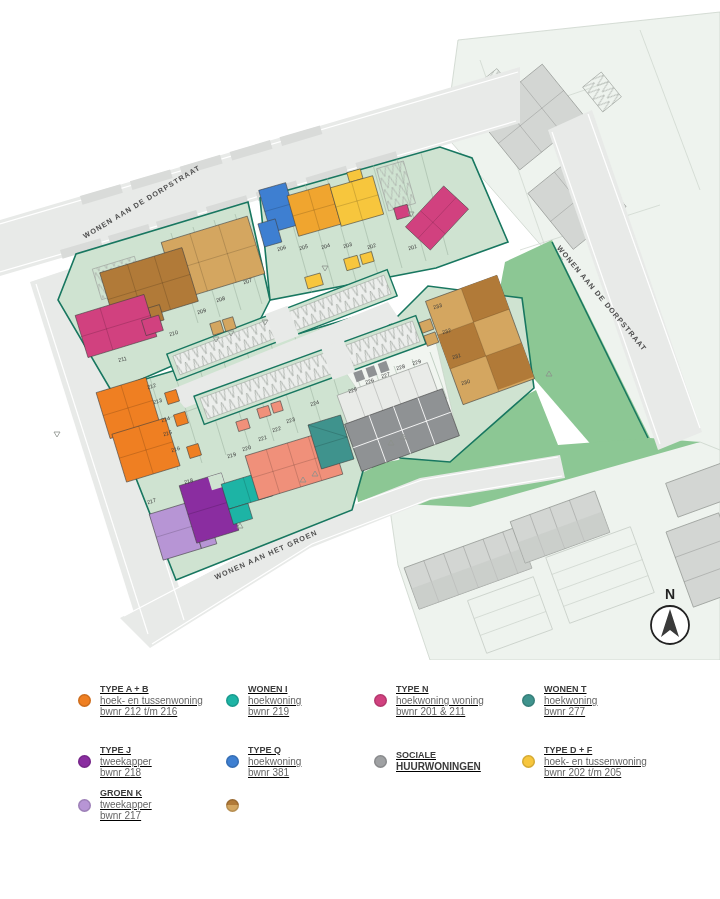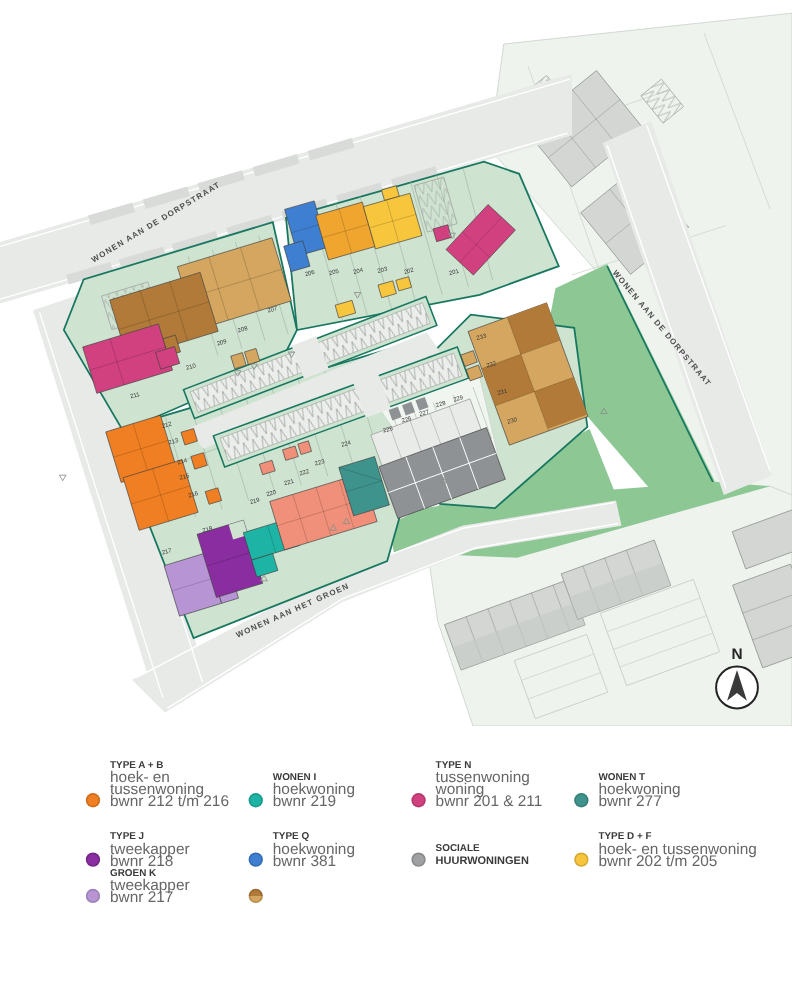--- a/index.html
+++ b/index.html
@@ -16,26 +16,26 @@
   .bld{stroke:#3f3f3f;stroke-width:.55;}
   .inln{stroke:rgba(0,0,0,.28);stroke-width:.5;fill:none;}
   .wln{stroke:#ffffff;stroke-width:1.2;fill:none;}
   .plotnum{font-size:5.4px;fill:#3a3a3a;text-anchor:middle;}
   .street{font-size:7.3px;font-weight:bold;fill:#4f4f4f;letter-spacing:1.1px;text-anchor:middle;}
   .mk{fill:none;stroke:#8b908b;stroke-width:.8;}
   .paleln{stroke:var(--pale-border);stroke-width:.7;}
   
   .legend{position:absolute;left:78px;top:666px;width:610px;display:grid;
           grid-template-columns:148px 148px 148px 166px;grid-template-rows:68px 54px auto;}
-  .lg-item{display:flex;align-items:flex-end;}
+  .lg-item{display:flex;align-items:center;text-decoration:underline;}
   .dot{width:13px;height:13px;border-radius:50%;flex:0 0 13px;margin:1px 9px 0 0;
        box-shadow:inset 0 0 0 1.5px rgba(0,0,0,.14);}
   .dot-rs{background:linear-gradient(180deg,var(--c2-rs) 0 50%,var(--c-rs) 50% 100%) !important;}
   .lg-label{font-size:9px;font-weight:bold;color:#3a3a3a;line-height:11px;}
-  .lg-desc{font-size:14px;color:#666;line-height:11px;}
+  .lg-desc{font-size:10px;color:#666;line-height:11px;}
   .lg-desc-bold{font-size:10px;font-weight:bold;color:#3a3a3a;line-height:11px;}
 </style>
 </head>
 <body>
 
 <div class="stage">
 
 <svg width="720" height="660" viewBox="0 0 720 660">
   <defs>
     <pattern id="truss" width="8" height="12" patternUnits="userSpaceOnUse">
@@ -467,21 +467,21 @@
     <div>
           <div class="lg-label">WONEN I</div>
       <div class="lg-desc">hoekwoning</div>
       <div class="lg-desc">bwnr 219</div>
         </div>
   </div>
   <div class="lg-item">
     <span class="dot" style="background:var(--c-n)"></span>
     <div>
           <div class="lg-label">TYPE N</div>
-      <div class="lg-desc">tussenwoning woning</div>
+      <div class="lg-desc">hoekwoning woning</div>
       <div class="lg-desc">bwnr 201 &amp; 211</div>
         </div>
   </div>
   <div class="lg-item">
     <span class="dot" style="background:var(--c-t)"></span>
     <div>
           <div class="lg-label">WONEN T</div>
       <div class="lg-desc">hoekwoning</div>
       <div class="lg-desc">bwnr 277</div>
         </div>

